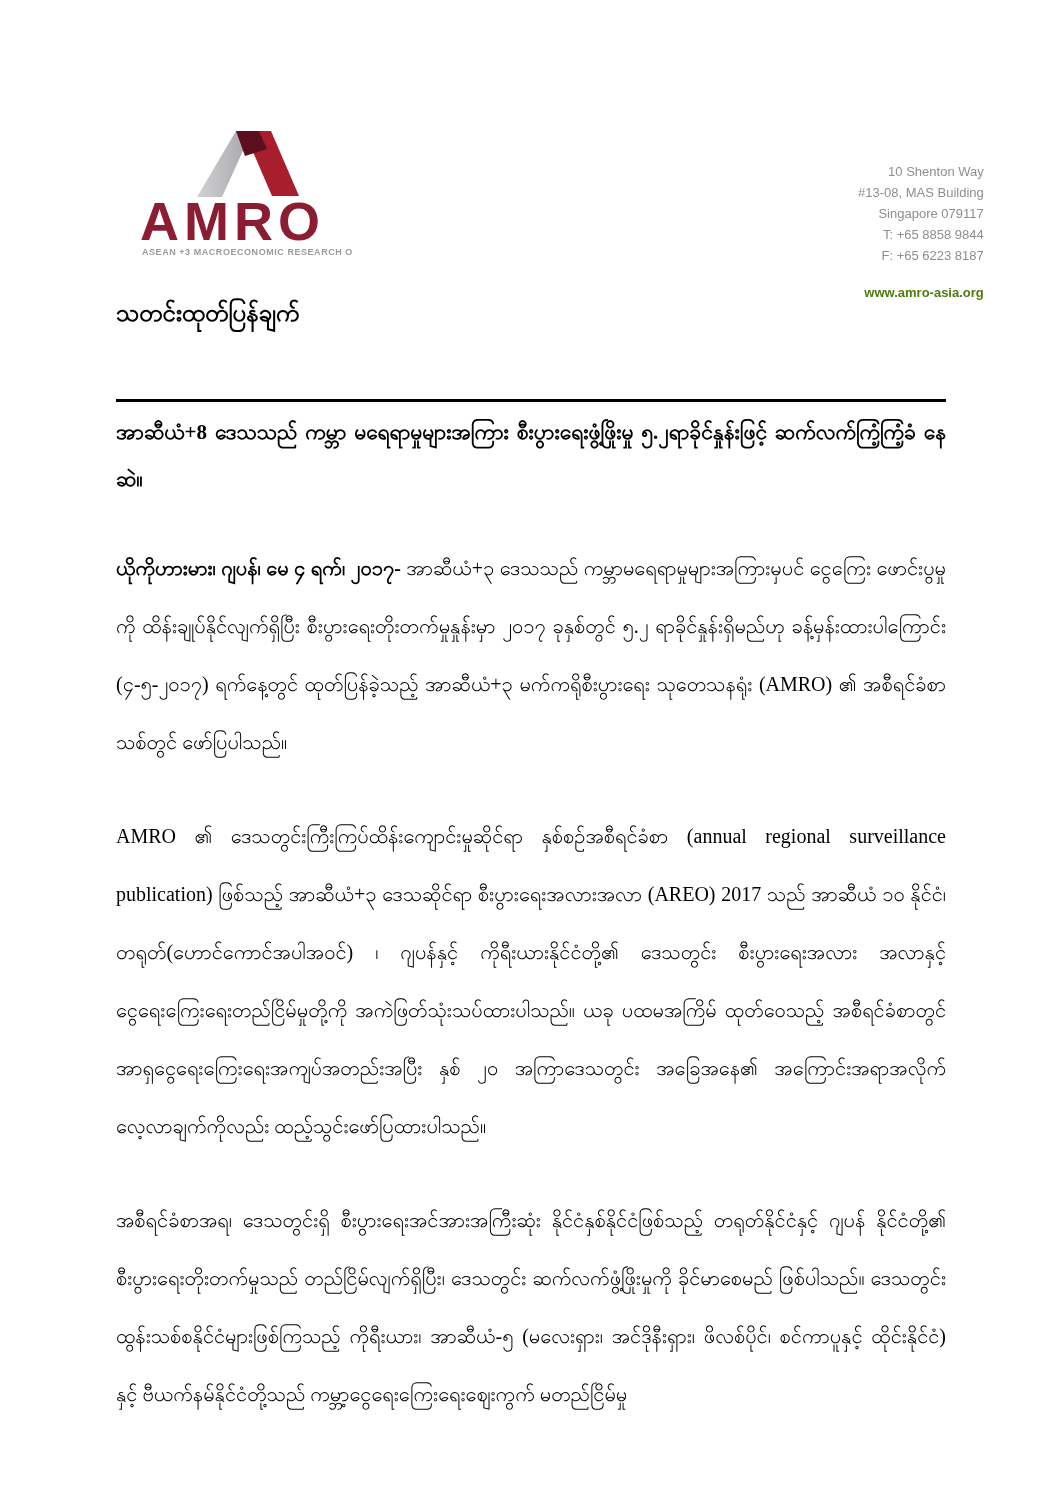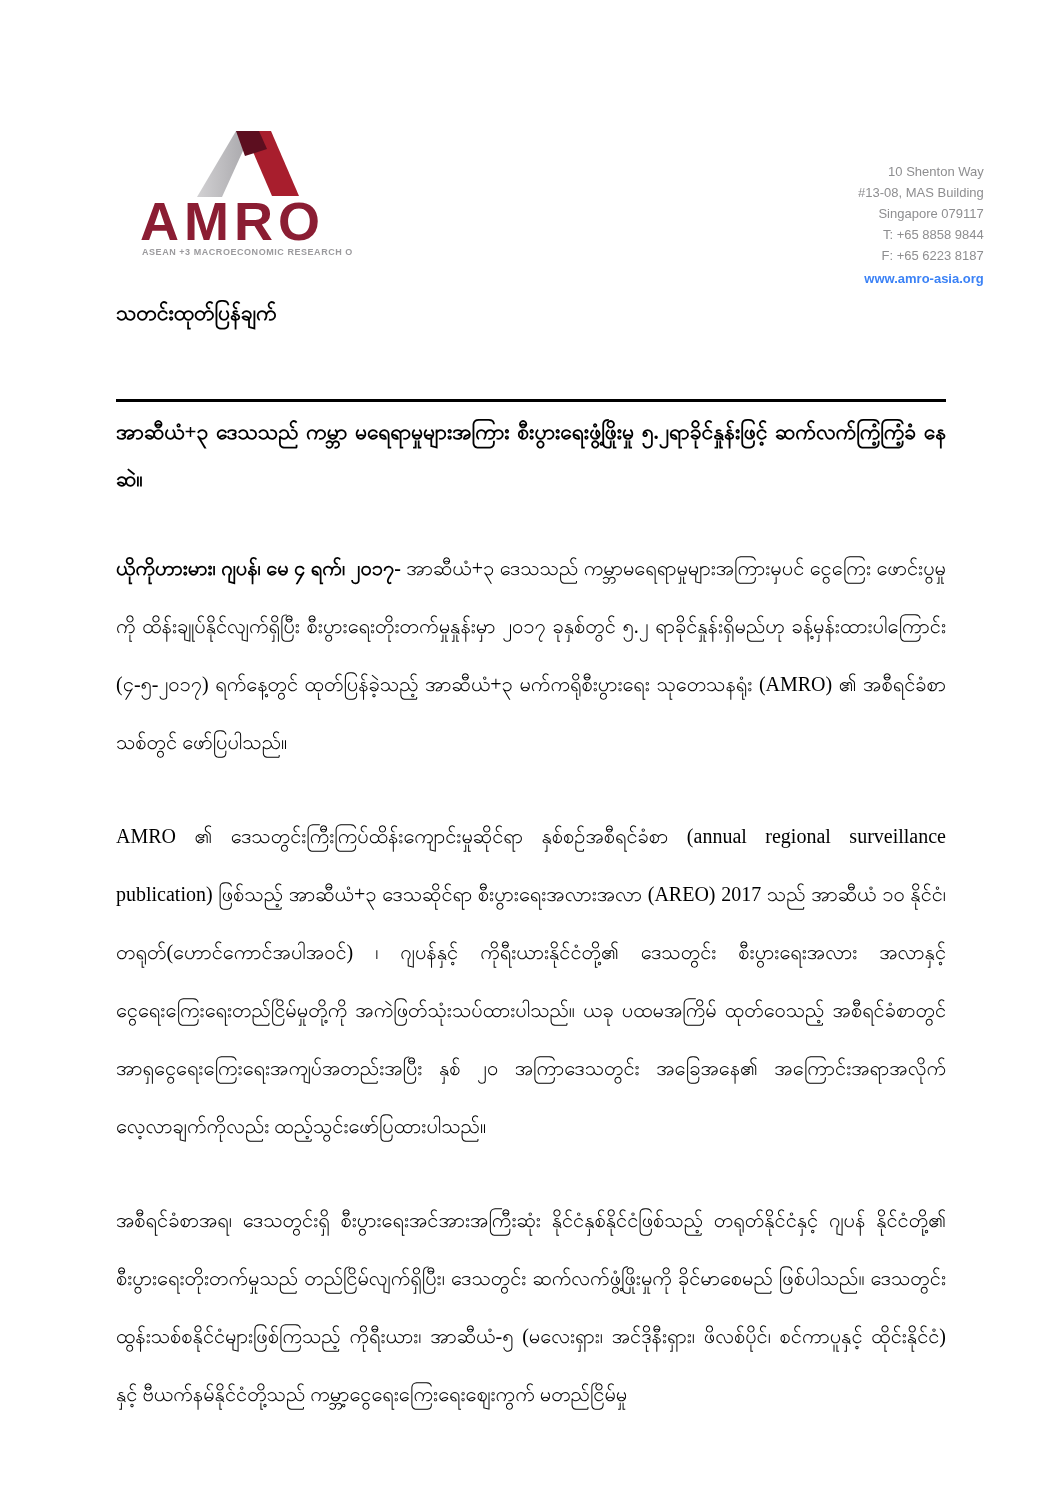--- a/index.html
+++ b/index.html
@@ -14,27 +14,27 @@
   }
   
   .logo{position:absolute;left:138px;top:130px;width:214px;height:130px;}
   .contact{
     position:absolute;left:858px;top:161px;
     font-family:"Liberation Sans", sans-serif;
     font-size:13px;line-height:21px;color:#8e8e90;
     white-space:nowrap;
     text-align:right;
   }
-  .contact .website{font-weight:bold;color:#3b82f6;margin-top:2px;}
+  .contact .website{font-weight:bold;color:#4d7c0f;margin-top:16px;}
   
   .content{
     position:absolute;left:116px;top:297px;width:830px;
   }
   .kicker{
-    font-size:21px;font-weight:bold;
+    font-size:24px;font-weight:bold;
     line-height:32px;
   }
   .rule{height:3px;background:#000;margin-top:70px;}
   .title{
     font-size:21px;font-weight:bold;
     line-height:47px;margin-top:7px;
     text-align:justify;
   }
   .subtitle{
     font-size:20px;font-style:italic;
@@ -81,21 +81,21 @@
     <div>T: +65 8858 9844</div>
     <div>F: +65 6223 8187</div>
     <div class="website">www.amro-asia.org</div>
   </div>
 
   <div class="content">
     <div class="kicker">သတင်းထုတ်ပြန်ချက်</div>
 
     <div class="rule"></div>
 
-    <div class="title">အာဆီယံ+၃ ဒေသသည် ကမ္ဘာ မရေရာမှုများအကြား စီးပွားရေးဖွံ့ဖြိုးမှု ၅.၂ရာခိုင်နှုန်းဖြင့် ဆက်လက်ကြံ့ကြံ့ခံ နေဆဲ။</div>
+    <div class="title">အာဆီယံ+8 ဒေသသည် ကမ္ဘာ မရေရာမှုများအကြား စီးပွားရေးဖွံ့ဖြိုးမှု ၅.၂ရာခိုင်နှုန်းဖြင့် ဆက်လက်ကြံ့ကြံ့ခံ နေဆဲ။</div>
 
 
     <p class="para"><span class="lead">ယိုကိုဟားမား၊ ဂျပန်၊ မေ ၄ ရက်၊ ၂၀၁၇-</span><span> အာဆီယံ+၃ ဒေသသည် ကမ္ဘာမရေရာမှုများအကြားမှပင် ငွေကြေး ဖောင်းပွမှုကို ထိန်းချုပ်နိုင်လျက်ရှိပြီး စီးပွားရေးတိုးတက်မှုနှုန်းမှာ ၂၀၁၇ ခုနှစ်တွင် ၅.၂ ရာခိုင်နှုန်းရှိမည်ဟု ခန့်မှန်းထားပါကြောင်း (၄-၅-၂၀၁၇) ရက်နေ့တွင် ထုတ်ပြန်ခဲ့သည့် အာဆီယံ+၃ မက်ကရိုစီးပွားရေး သုတေသနရုံး (AMRO) ၏ အစီရင်ခံစာသစ်တွင် ဖော်ပြပါသည်။</span></p>
 
     <p class="para"><span>AMRO ၏ ဒေသတွင်းကြီးကြပ်ထိန်းကျောင်းမှုဆိုင်ရာ နှစ်စဉ်အစီရင်ခံစာ (annual regional surveillance publication) ဖြစ်သည့် အာဆီယံ+၃ ဒေသဆိုင်ရာ စီးပွားရေးအလားအလာ (AREO) 2017 သည် အာဆီယံ ၁၀ နိုင်ငံ၊ တရုတ်(ဟောင်ကောင်အပါအဝင်) ၊ ဂျပန်နှင့် ကိုရီးယားနိုင်ငံတို့၏ ဒေသတွင်း စီးပွားရေးအလား အလာနှင့် ငွေရေးကြေးရေးတည်ငြိမ်မှုတို့ကို အကဲဖြတ်သုံးသပ်ထားပါသည်။ ယခု ပထမအကြိမ် ထုတ်ဝေသည့် အစီရင်ခံစာတွင် အာရှငွေရေးကြေးရေးအကျပ်အတည်းအပြီး နှစ် ၂၀ အကြာဒေသတွင်း အခြေအနေ၏ အကြောင်းအရာအလိုက် လေ့လာချက်ကိုလည်း ထည့်သွင်းဖော်ပြထားပါသည်။</span></p>
 
     <p class="para"><span>အစီရင်ခံစာအရ၊ ဒေသတွင်းရှိ စီးပွားရေးအင်အားအကြီးဆုံး နိုင်ငံနှစ်နိုင်ငံဖြစ်သည့် တရုတ်နိုင်ငံနှင့် ဂျပန် နိုင်ငံတို့၏ စီးပွားရေးတိုးတက်မှုသည် တည်ငြိမ်လျက်ရှိပြီး၊ ဒေသတွင်း ဆက်လက်ဖွံ့ဖြိုးမှုကို ခိုင်မာစေမည် ဖြစ်ပါသည်။ ဒေသတွင်း ထွန်းသစ်စနိုင်ငံများဖြစ်ကြသည့် ကိုရီးယား၊ အာဆီယံ-၅ (မလေးရှား၊ အင်ဒိုနီးရှား၊ ဖိလစ်ပိုင်၊ စင်ကာပူနှင့် ထိုင်းနိုင်ငံ) နှင့် ဗီယက်နမ်နိုင်ငံတို့သည် ကမ္ဘာ့ငွေရေးကြေးရေးဈေးကွက် မတည်ငြိမ်မှု</span></p>
   </div>
 
 </div>

